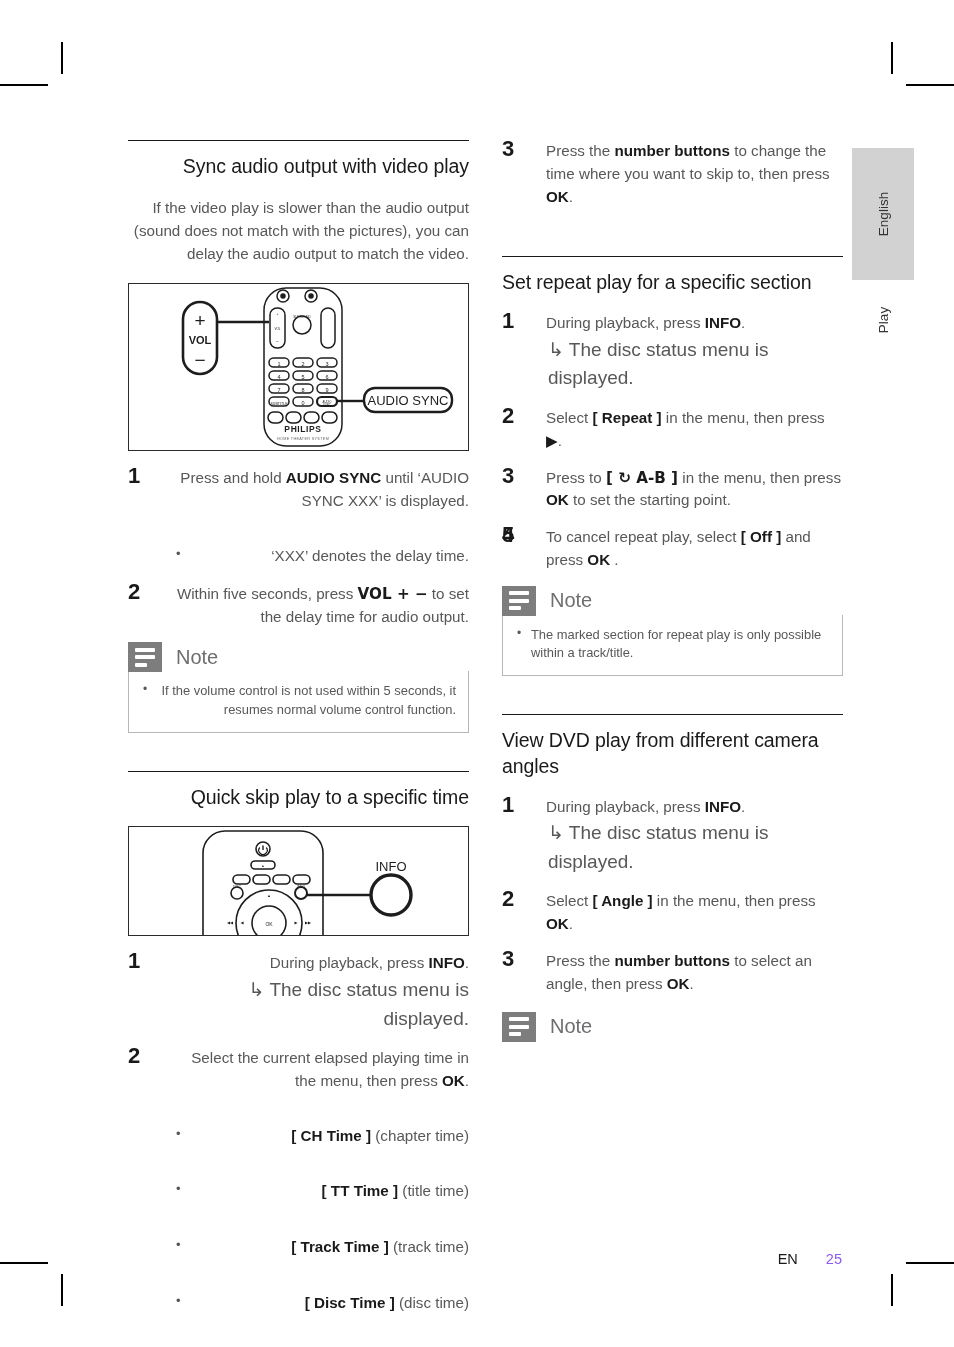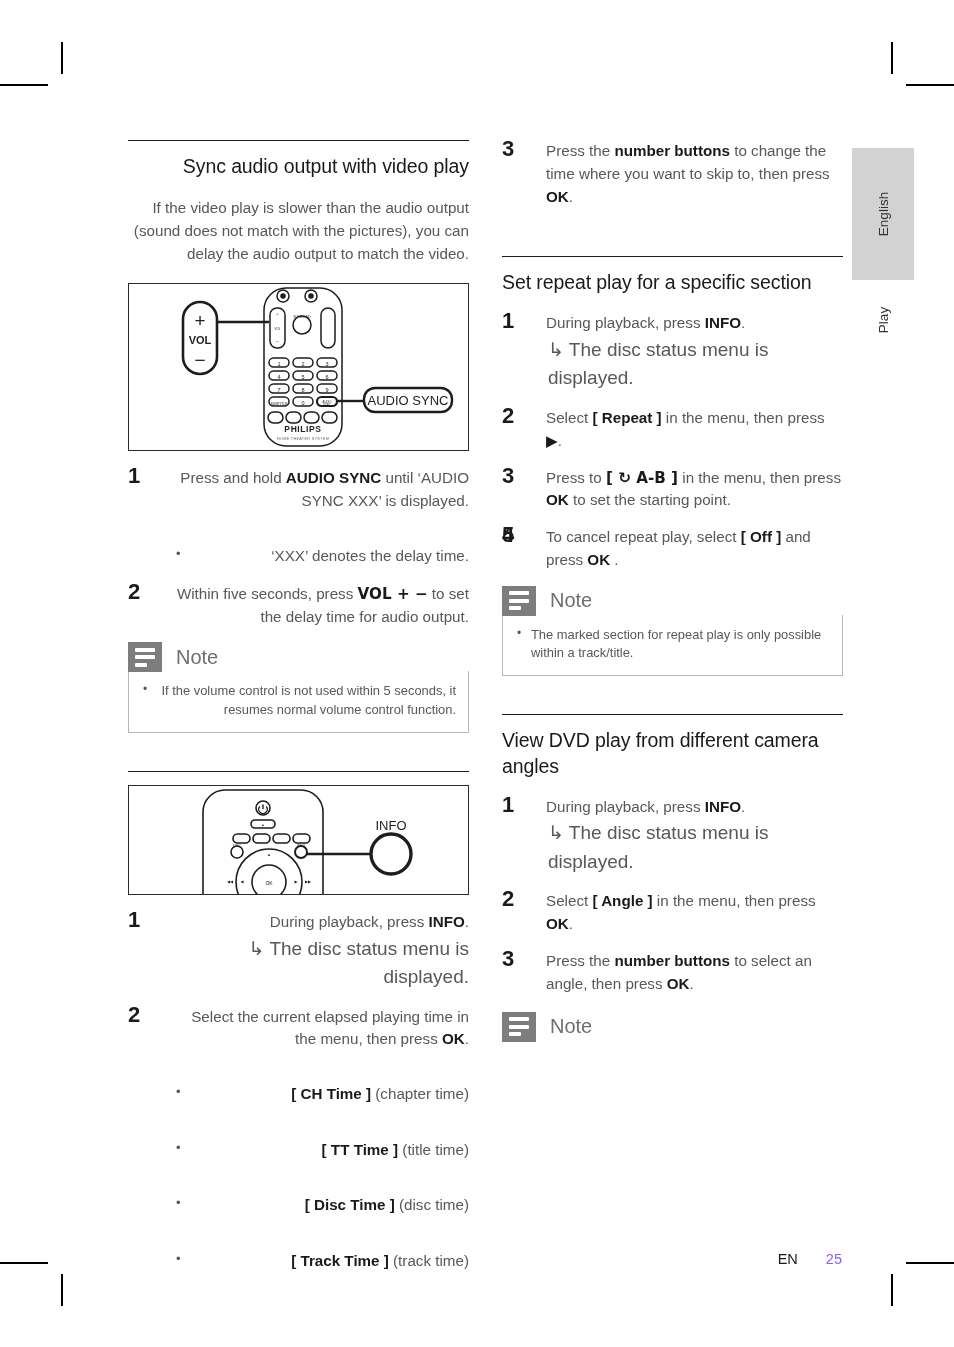--- a/index.html
+++ b/index.html
@@ -344,20 +344,21 @@
       <div class="note-body">
         <ul>
           <li>If the volume control is not used within 5 seconds, it resumes normal volume control function.</li>
         </ul>
       </div>
     </div>
   </div>
 
   <div style="margin-top:38px;">
     <div class="sec-rule"></div>
+    <h2 class="sec-title">Quick skip play to a specific time</h2>
 
     <div class="figure fig-2">
       <svg width="339" height="108" viewBox="0 0 339 108">
         <g fill="none" stroke="#1d1d1d" stroke-width="1.6">
 
           <path d="M96 4 h76 a22 22 0 0 1 22 22 v90 h-120 v-90 a22 22 0 0 1 22 -22 z"></path>
 
           <circle cx="134" cy="22" r="7"></circle>
           <path d="M134 18.5 v4.5" stroke-width="1.4"></path>
           <path d="M130.8 20.5 a4.2 4.2 0 1 0 6.4 0" stroke-width="1.2"></path>
@@ -401,22 +402,22 @@
           <span class="arrow-line"><span class="arrow-glyph">↳</span> <span>The disc status menu is displayed.</span></span>
         </div>
       </li>
       <li class="step">
         <span class="step-num">2</span>
         <div class="step-text">
           <span>Select the current elapsed playing time in the menu, then press </span><b>OK</b><span>.</span>
           <ul class="sub-bullets">
             <li><b>[ CH Time ]</b><span> (chapter time)</span></li>
             <li><b>[ TT Time ]</b><span> (title time)</span></li>
+            <li><b>[ Track Time ]</b><span> (track time)</span></li>
             <li><b>[ Disc Time ]</b><span> (disc time)</span></li>
-            <li><b>[ Track Time ]</b><span> (track time)</span></li>
           </ul>
         </div>
       </li>
     </ol>
   </div>
 </div>
 
 <div class="col col-right">
 
   <ol class="steps" style="margin-bottom:48px;">

